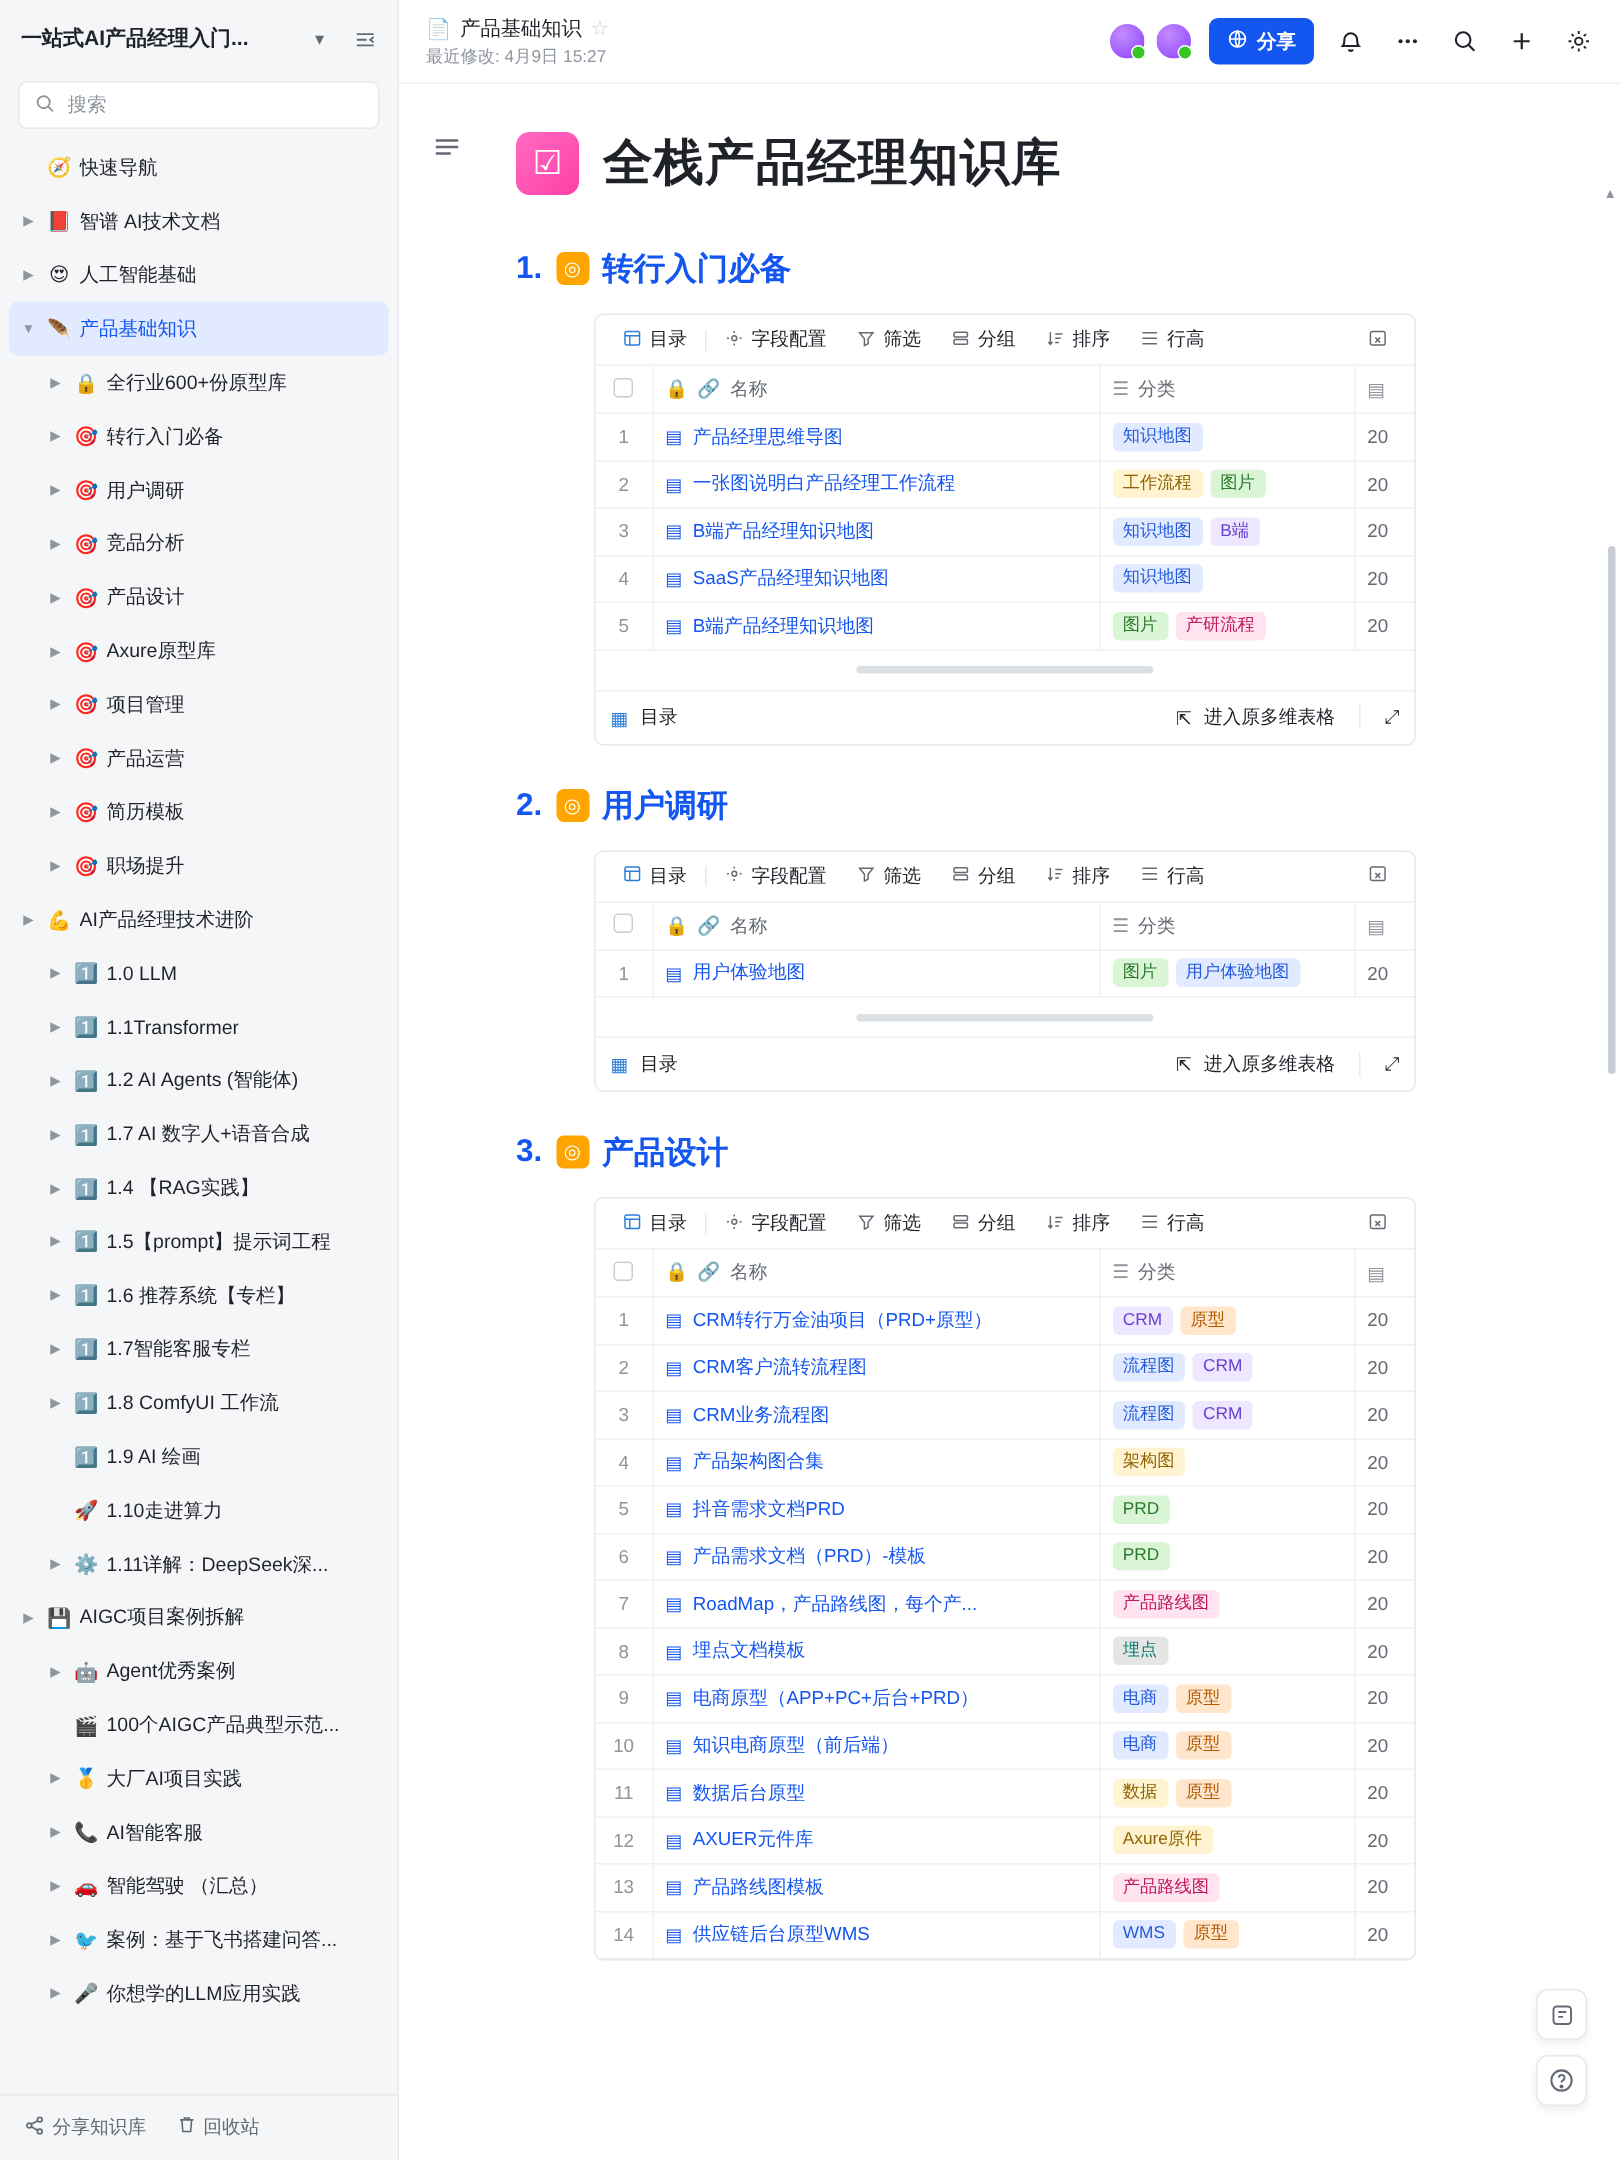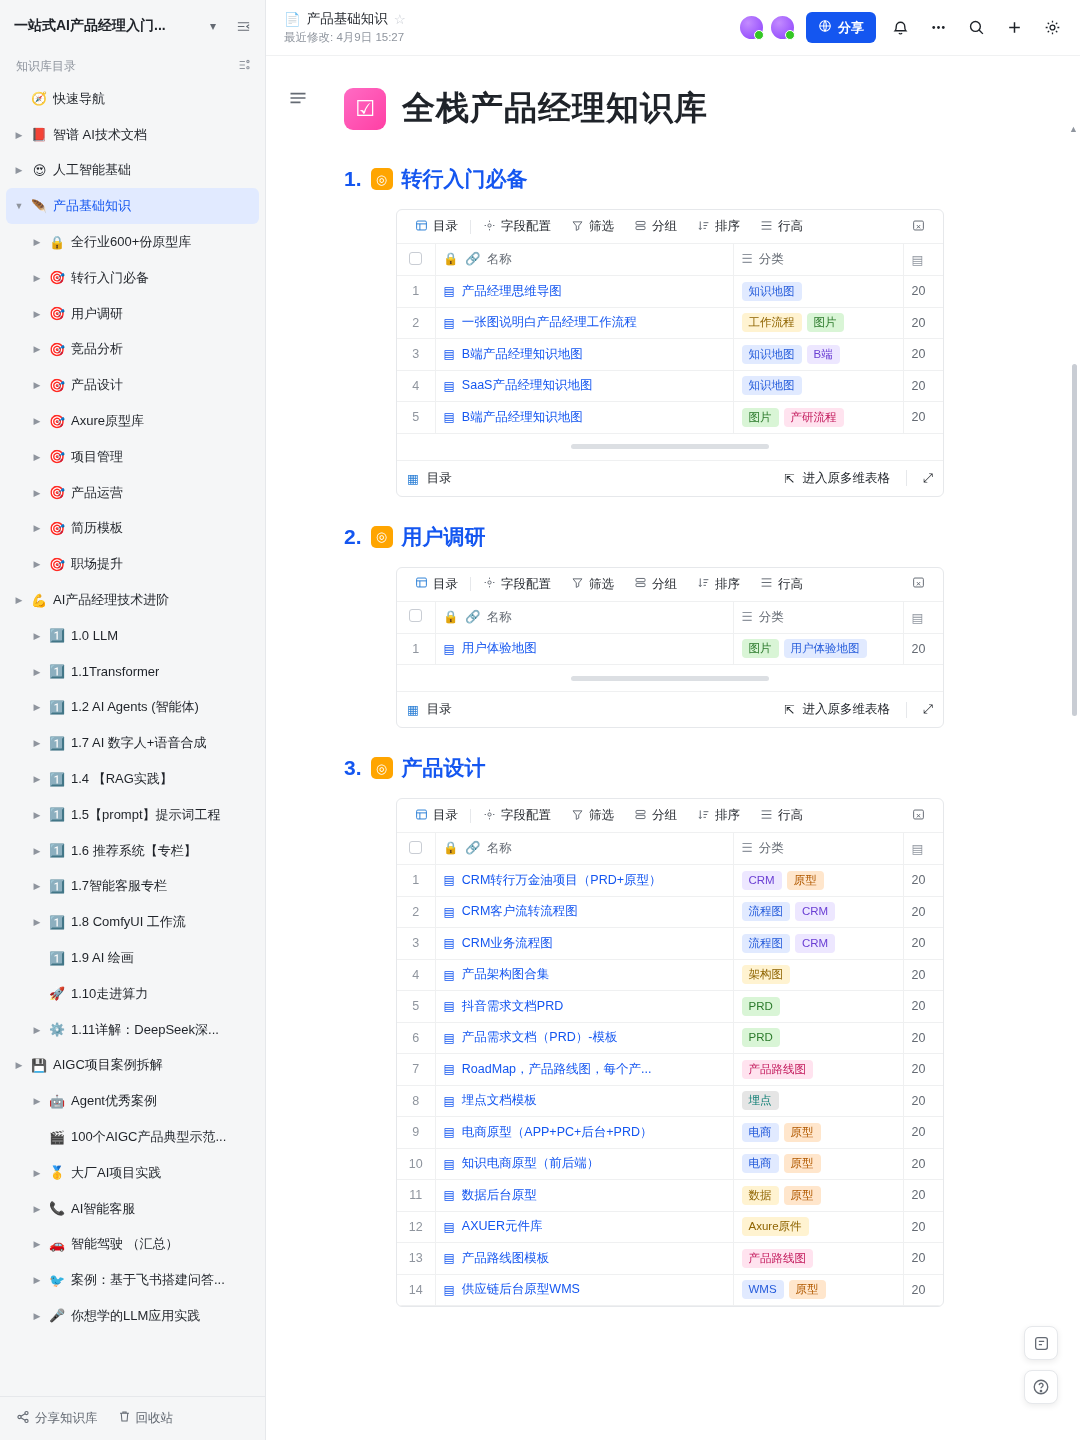--- a/index.html
+++ b/index.html
@@ -209,31 +209,30 @@
       <div class="sb-title">一站式AI产品经理入门...</div>
       <div class="icon-btn">▾</div>
       <div class="icon-btn">
         <svg width="15" height="15" viewBox="0 0 16 16" fill="none" stroke="#646a73" stroke-width="1.3">
           <path d="M2 4h12M2 8h7M2 12h12"></path>
             <path d="M14 6l-2.5 2L14 10"></path>
         </svg>
       </div>
     </div>
 
-
-    <div class="sec-head">
-      <span>知识库目录</span>
+    <div class="search-box">
       <span>
-        <svg width="14" height="14" viewBox="0 0 16 16" fill="none" stroke="#8f959e" stroke-width="1.3">
-          <path d="M3 4h6M3 8h6M3 12h6"></path>
-            <circle cx="12.5" cy="4" r="1.3"></circle>
-            <circle cx="12.5" cy="11" r="1.3"></circle>
+        <svg width="14" height="14" viewBox="0 0 16 16" fill="none" stroke="#8f959e" stroke-width="1.4">
+          <circle cx="7" cy="7" r="4.6"></circle>
+            <path d="M10.4 10.4L14 14"></path>
         </svg>
       </span>
+      <span>搜索</span>
     </div>
+
 
     <div class="tree" id="tree">
         <div class="node" style="padding-left: 6px;">
           <span class="caret"></span>
           <span class="emo">🧭</span>
           <span class="label">快速导航</span>
         </div>
         <div class="node" style="padding-left: 6px;">
           <span class="caret">▶</span>
           <span class="emo">📕</span>

